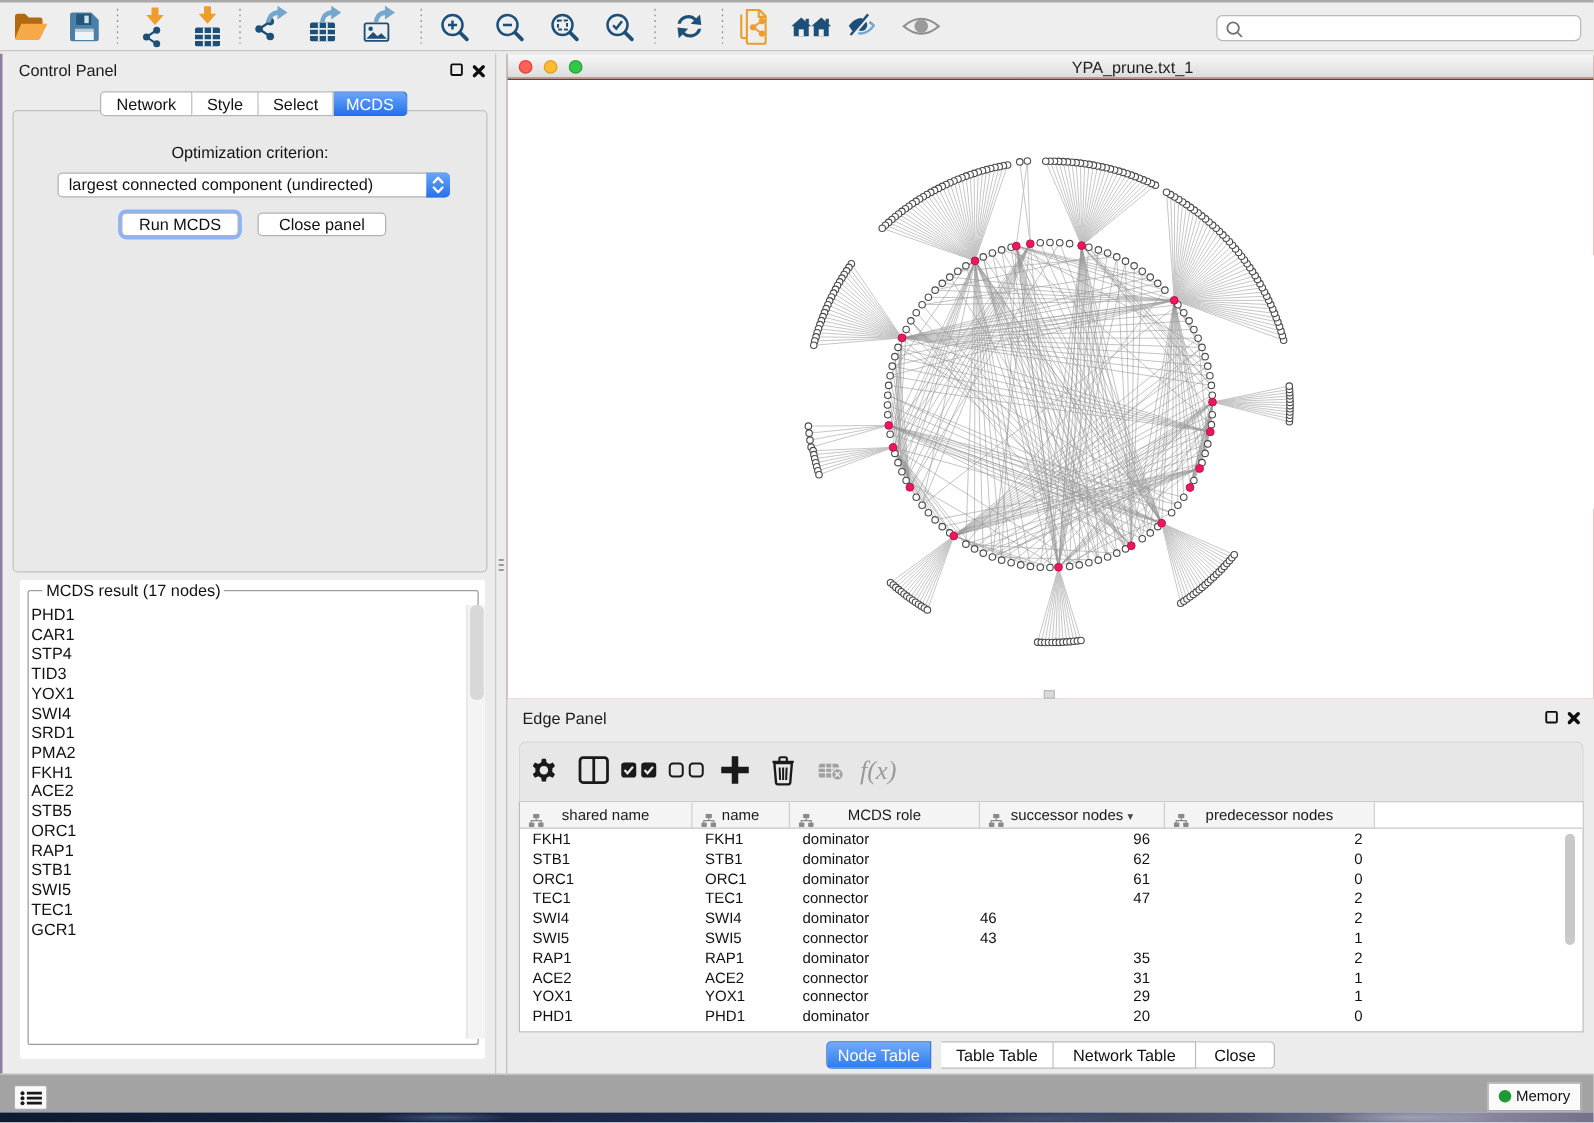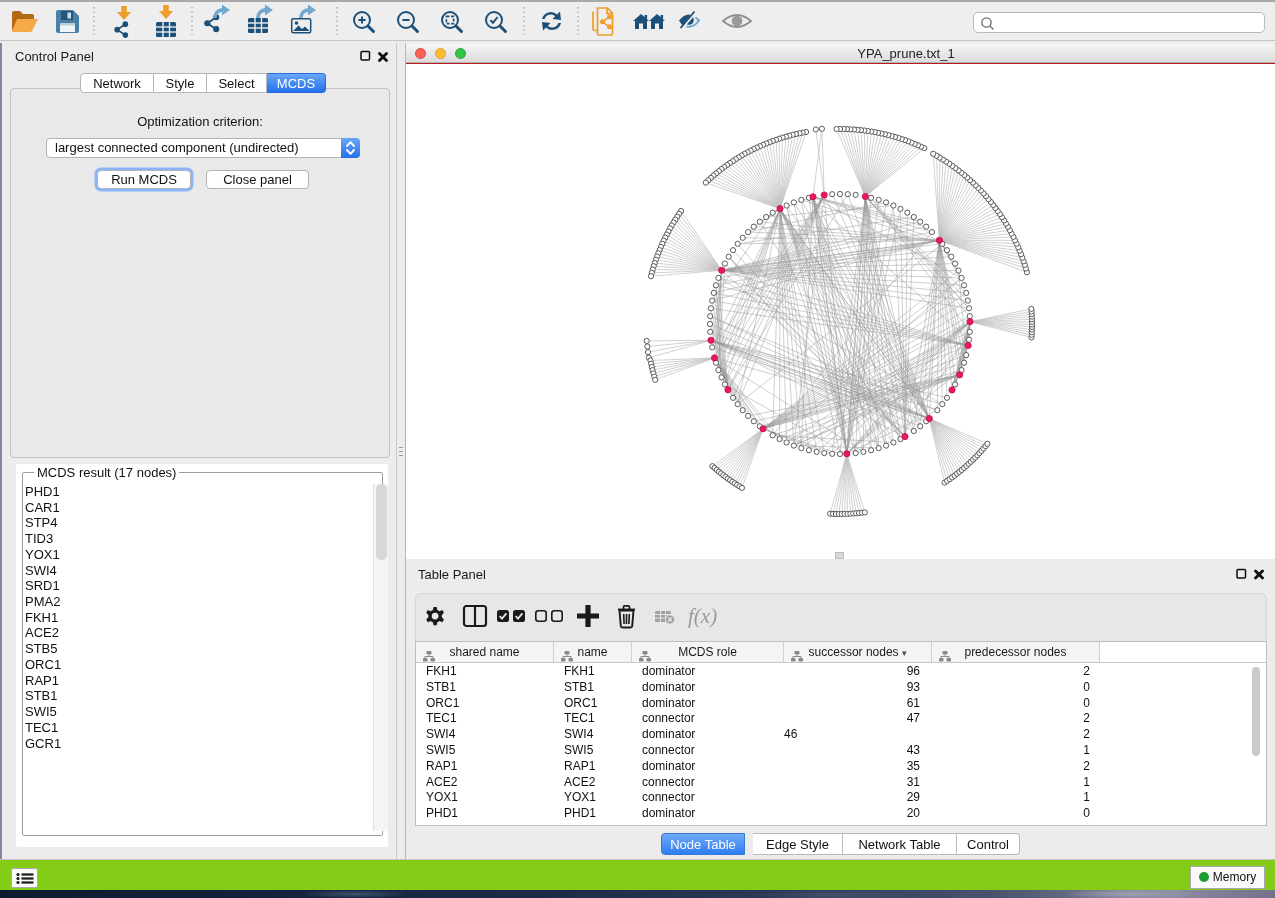--- a/index.html
+++ b/index.html
@@ -44,21 +44,21 @@
 #ttb{position:absolute;left:9px;top:34px;width:852px;height:48px;background:#e7e7e7;border:1px solid #d6d6d6;border-radius:6px 6px 0 0;border-bottom:none}
 #tbl{position:absolute;left:9px;top:82px;width:852px;height:185px;background:#fff;border:1px solid #bdbdbd}
 .hrow{position:absolute;left:0;top:0;height:21px;background:#f4f4f4;border-bottom:1px solid #c9c9c9;font-size:12px;color:#1a1a1a}
 .hcell{position:absolute;top:0;height:21px;border-right:1px solid #cfcfcf;text-align:center;line-height:21px}
 .tcell{position:absolute;font-size:12px;color:#111;line-height:15.8px;white-space:pre}
 #tscroll{position:absolute;right:6px;top:25px;width:8px;height:89px;background:#c9c9c9;border-radius:4px}
 
 .btab{position:absolute;top:274px;height:22px;background:#fff;border:1px solid #b9b9b9;font-size:13px;color:#111;text-align:center;line-height:21px}
 .btab.active{background:linear-gradient(#71aaf9,#2e7df2);color:#fff;border-color:#3a77d8}
 
-#statusbar{left:0;top:859px;width:1275px;height:31px;background:#84cc16;border-top:1px solid #c2c2c2}
+#statusbar{left:0;top:859px;width:1275px;height:31px;background:#a3a3a3;border-top:1px solid #c2c2c2}
 #listbtn{position:absolute;left:11px;top:8px;width:27px;height:20px;background:#fafafa;border:1px solid #ababab;border-radius:2px}
 #membtn{position:absolute;left:1190px;top:6px;width:75px;height:23px;background:#fafafa;border:1px solid #a8a8a8;font-size:12px;color:#111;line-height:21px;text-align:center}
 #memdot{display:inline-block;width:10px;height:10px;border-radius:50%;background:#1d9a34;margin-right:4px;vertical-align:-1px}
 #wallpaper{left:0;top:890px;width:1275px;height:8px;background:radial-gradient(ellipse 80px 6px at 355px 4px,#3e5270 0%,transparent 70%),radial-gradient(ellipse 120px 7px at 835px 5px,#44506c 0%,transparent 70%),radial-gradient(ellipse 90px 8px at 1130px 4px,#9fa0b4 0%,transparent 75%),linear-gradient(90deg,#0e1a31,#15233f 25%,#1d2c49 45%,#2c3a58 62%,#4a526e 78%,#8a8aa0 92%,#75718c)}
 </style></head>
 <body>
 <div id="toolbar" class="abs">
     <svg width="1275" height="39" viewBox="0 0 1275 39">
       <line x1="94" y1="5" x2="94" y2="33" stroke="#8c8c8c" stroke-width="1" stroke-dasharray="1.5 3"></line>
       <line x1="192" y1="5" x2="192" y2="33" stroke="#8c8c8c" stroke-width="1" stroke-dasharray="1.5 3"></line>
@@ -542,21 +542,21 @@
           <circle cx="533.4" cy="176.3" r="3.1"></circle>
           <circle cx="459.3" cy="132.5" r="3.1"></circle>
           <circle cx="418.2" cy="131.0" r="3.1"></circle>
           <circle cx="407.0" cy="132.8" r="3.1"></circle>
           <circle cx="374.0" cy="144.7" r="3.1"></circle>
           <circle cx="315.6" cy="206.3" r="3.1"></circle>
         </g>
       </svg></div>
 </div>
 <div id="tpanel" class="abs">
-  <div class="ptitle abs" style="left:12px;top:8px">Table Panel</div>
+  <div class="ptitle abs" style="left:12px;top:8px">Edge Panel</div>
   <div class="winbtns" style="right:11px;top:9px">
     <svg width="11" height="12">
         <rect x="1" y="1.5" width="8.5" height="8.5" rx="1" fill="none" stroke="#0d0d0d" stroke-width="1.5"></rect>
       </svg>
     <svg width="10" height="12">
         <path d="M1.5 3 L8.5 10 M8.5 3 L1.5 10" stroke="#0d0d0d" stroke-width="2.8" stroke-linecap="round"></path>
       </svg>
   </div>
   <div id="ttb">
 <svg width="852" height="48" viewBox="0 0 852 48">
@@ -653,41 +653,41 @@
       </div>
     <div style="position:absolute;left:0;top:20px;width:850px;height:163px;overflow:hidden">
         <div class="tcell" style="left:10px;top:2px;width:120px">FKH1</div>
         <div class="tcell" style="left:148px;top:2px;width:70px">FKH1</div>
         <div class="tcell" style="left:226px;top:2px;width:140px">dominator</div>
         <div class="tcell" style="left:368px;top:2px;width:136px;text-align:right">96</div>
         <div class="tcell" style="left:516px;top:2px;width:158px;text-align:right">2</div>
         <div class="tcell" style="left:10px;top:17.8px;width:120px">STB1</div>
         <div class="tcell" style="left:148px;top:17.8px;width:70px">STB1</div>
         <div class="tcell" style="left:226px;top:17.8px;width:140px">dominator</div>
-        <div class="tcell" style="left:368px;top:17.8px;width:136px;text-align:right">93</div>
+        <div class="tcell" style="left:368px;top:17.8px;width:136px;text-align:right">62</div>
         <div class="tcell" style="left:516px;top:17.8px;width:158px;text-align:right">0</div>
         <div class="tcell" style="left:10px;top:33.6px;width:120px">ORC1</div>
         <div class="tcell" style="left:148px;top:33.6px;width:70px">ORC1</div>
         <div class="tcell" style="left:226px;top:33.6px;width:140px">dominator</div>
         <div class="tcell" style="left:368px;top:33.6px;width:136px;text-align:right">61</div>
         <div class="tcell" style="left:516px;top:33.6px;width:158px;text-align:right">0</div>
         <div class="tcell" style="left:10px;top:49.400000000000006px;width:120px">TEC1</div>
         <div class="tcell" style="left:148px;top:49.400000000000006px;width:70px">TEC1</div>
         <div class="tcell" style="left:226px;top:49.400000000000006px;width:140px">connector</div>
         <div class="tcell" style="left:368px;top:49.400000000000006px;width:136px;text-align:right">47</div>
         <div class="tcell" style="left:516px;top:49.400000000000006px;width:158px;text-align:right">2</div>
         <div class="tcell" style="left:10px;top:65.2px;width:120px">SWI4</div>
         <div class="tcell" style="left:148px;top:65.2px;width:70px">SWI4</div>
         <div class="tcell" style="left:226px;top:65.2px;width:140px">dominator</div>
         <div class="tcell" style="left:368px;top:65.2px;width:136px;text-align:left">46</div>
         <div class="tcell" style="left:516px;top:65.2px;width:158px;text-align:right">2</div>
         <div class="tcell" style="left:10px;top:81.0px;width:120px">SWI5</div>
         <div class="tcell" style="left:148px;top:81.0px;width:70px">SWI5</div>
         <div class="tcell" style="left:226px;top:81.0px;width:140px">connector</div>
-        <div class="tcell" style="left:368px;top:81.0px;width:136px;text-align:right">43</div>
+        <div class="tcell" style="left:368px;top:81.0px;width:136px;">43</div>
         <div class="tcell" style="left:516px;top:81.0px;width:158px;text-align:right">1</div>
         <div class="tcell" style="left:10px;top:96.8px;width:120px">RAP1</div>
         <div class="tcell" style="left:148px;top:96.8px;width:70px">RAP1</div>
         <div class="tcell" style="left:226px;top:96.8px;width:140px">dominator</div>
         <div class="tcell" style="left:368px;top:96.8px;width:136px;text-align:right">35</div>
         <div class="tcell" style="left:516px;top:96.8px;width:158px;text-align:right">2</div>
         <div class="tcell" style="left:10px;top:112.6px;width:120px">ACE2</div>
         <div class="tcell" style="left:148px;top:112.6px;width:70px">ACE2</div>
         <div class="tcell" style="left:226px;top:112.6px;width:140px">connector</div>
         <div class="tcell" style="left:368px;top:112.6px;width:136px;text-align:right">31</div>
@@ -699,23 +699,23 @@
         <div class="tcell" style="left:516px;top:128.4px;width:158px;text-align:right">1</div>
         <div class="tcell" style="left:10px;top:144.20000000000002px;width:120px">PHD1</div>
         <div class="tcell" style="left:148px;top:144.20000000000002px;width:70px">PHD1</div>
         <div class="tcell" style="left:226px;top:144.20000000000002px;width:140px">dominator</div>
         <div class="tcell" style="left:368px;top:144.20000000000002px;width:136px;text-align:right">20</div>
         <div class="tcell" style="left:516px;top:144.20000000000002px;width:158px;text-align:right">0</div>
       </div>
     <div id="tscroll"></div>
   </div>
   <div class="btab active" style="left:255px;width:84px;border-radius:4px 0 0 4px">Node Table</div>
-  <div class="btab" style="left:347px;width:90px;border-left:none">Edge Style</div>
+  <div class="btab" style="left:347px;width:90px;border-left:none">Table Table</div>
   <div class="btab" style="left:437px;width:114px;border-left:none">Network Table</div>
-  <div class="btab" style="left:551px;width:63px;border-left:none;border-radius:0 4px 4px 0">Control</div>
+  <div class="btab" style="left:551px;width:63px;border-left:none;border-radius:0 4px 4px 0">Close</div>
 </div>
 <div id="statusbar" class="abs">
   <div id="listbtn">
       <svg width="25" height="18" style="position:absolute;left:3px;top:2px">
         <g fill="#1a1a1a">
           <circle cx="3" cy="3.5" r="1.6"></circle>
           <circle cx="3" cy="7.5" r="1.6"></circle>
           <circle cx="3" cy="11.5" r="1.6"></circle>
           <rect x="6.5" y="2.4" width="12" height="2.2"></rect>
           <rect x="6.5" y="6.4" width="12" height="2.2"></rect>

